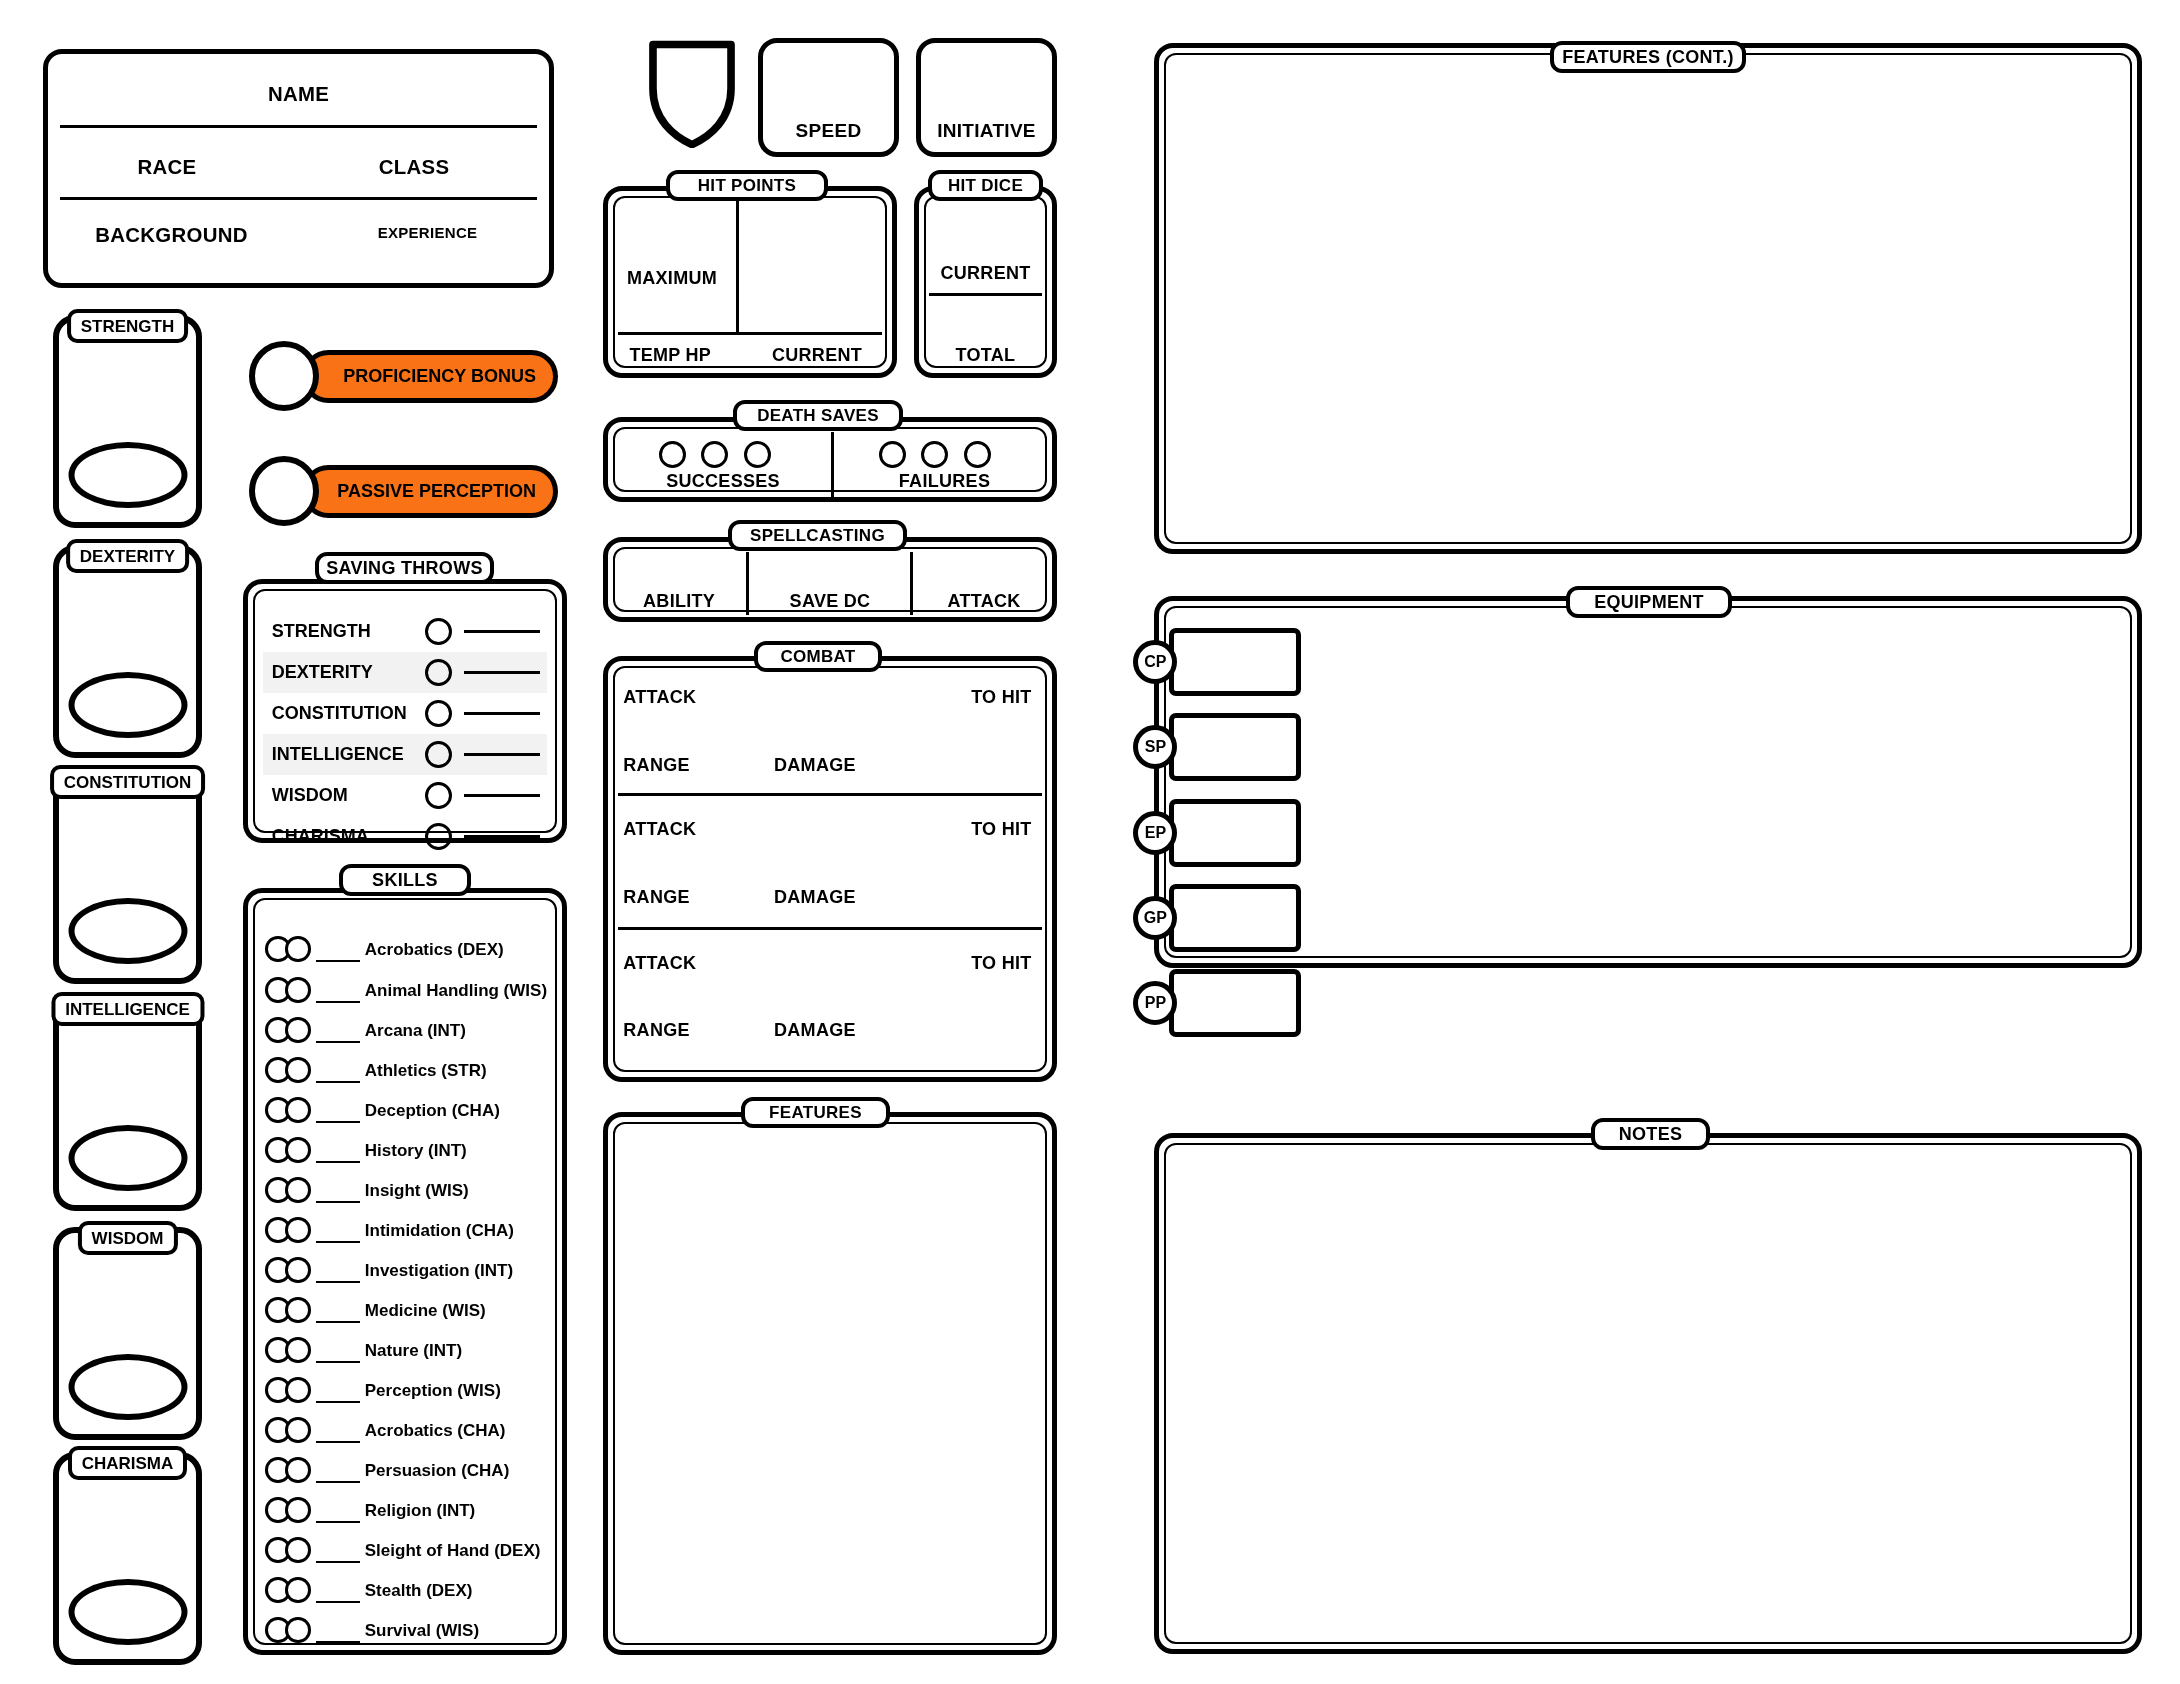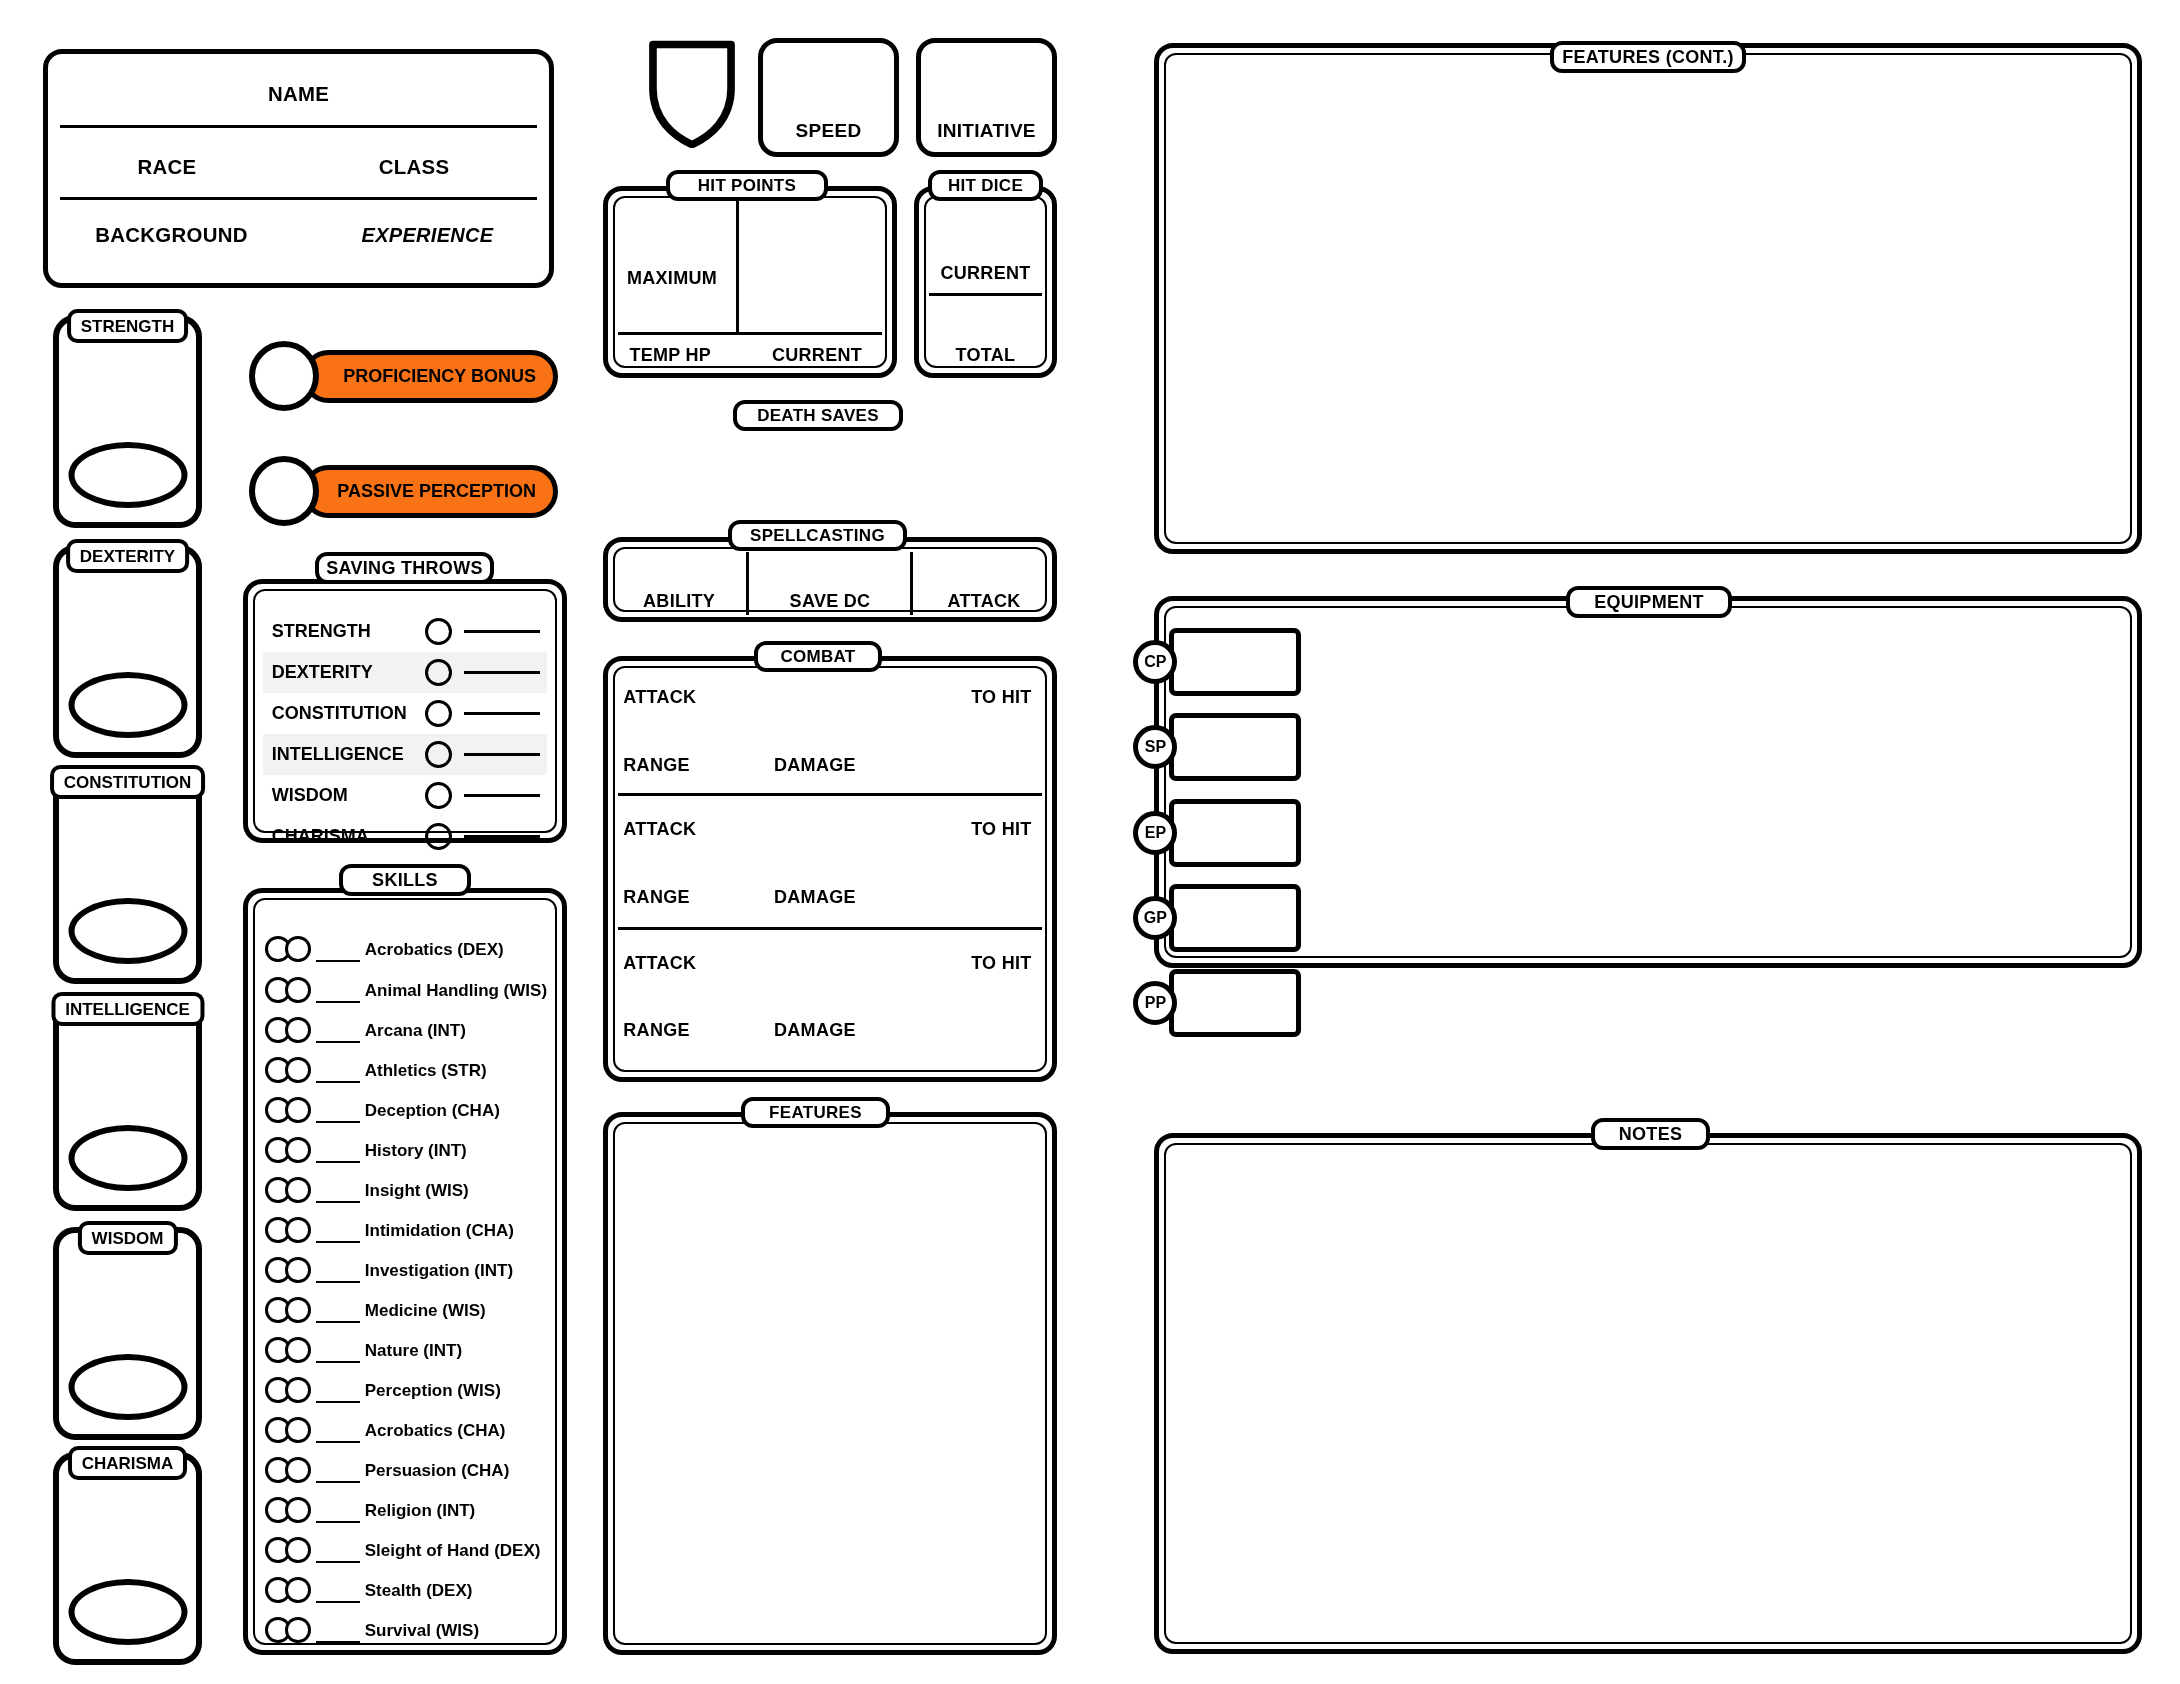--- a/index.html
+++ b/index.html
@@ -194,21 +194,21 @@
 
 <div class="sheet">
 
   <div class="box" id="charbox">
     <div class="cap" style="left:0; right:0; top:29px; font-size:20.4px;">NAME</div>
     <div class="sub" style="top:71px;"></div>
     <div class="cap" style="left:34px; width:170px; top:102px; font-size:20.4px;">RACE</div>
     <div class="cap" style="left:281px; width:170px; top:102px; font-size:20.4px;">CLASS</div>
     <div class="sub" style="top:143px;"></div>
     <div class="cap" style="left:17px; width:213px; top:170px; font-size:20.4px;">BACKGROUND</div>
-    <div class="cap" style="left:273px; width:213px; top:170px; font-size:20px;font-style:italic;">EXPERIENCE</div>
+    <div class="cap" style="left:273px; width:213px; top:170px; font-size:15px;">EXPERIENCE</div>
   </div>
 
   <div class="ability" style="left:53px; top:315px;">
     <div class="name">STRENGTH</div>
     <div class="oval"></div>
   </div>
   <div class="ability" style="left:53px; top:545px;">
     <div class="name">DEXTERITY</div>
     <div class="oval"></div>
   </div>
@@ -444,20 +444,35 @@
   </div>
   <div class="label-tab" style="left:666px; top:170px; width:162px; height:31px; font-size:17px;">HIT POINTS</div>
 
   <div class="box inner-outline" style="left:914px; top:186px; width:143px; height:192px;">
     <div class="hline" style="left:10.2px; top:102px; right:10.2px; height:3.4px;"></div>
     <div class="cap" style="left:0; right:0; top:72px; font-size:18px;">CURRENT</div>
     <div class="cap" style="left:0; right:0; bottom:6.8px; font-size:18px;">TOTAL</div>
   </div>
   <div class="label-tab" style="left:928px; top:170px; width:115px; height:31px; font-size:17px;">HIT DICE</div>
 
+  <div class="box inner-outline" style="left:603px; top:417px; width:454px; height:85px;">
+    <div class="hline" style="left:223px; top:10.2px; width:3.4px; height:65px;"></div>
+    <div style="position:absolute; left:51px; top:19px; display:flex; gap:15.3px;">
+      <span class="ds-circ"></span>
+      <span class="ds-circ"></span>
+      <span class="ds-circ"></span>
+    </div>
+    <div class="cap" style="left:8.5px; width:213px; bottom:5.1px; font-size:18px;">SUCCESSES</div>
+    <div style="position:absolute; left:271px; top:19px; display:flex; gap:15.3px;">
+      <span class="ds-circ"></span>
+      <span class="ds-circ"></span>
+      <span class="ds-circ"></span>
+    </div>
+    <div class="cap" style="left:230px; width:213px; bottom:5.1px; font-size:18px;">FAILURES</div>
+  </div>
   <div class="label-tab" style="left:733px; top:400px; width:170px; height:31px; font-size:17px;">DEATH SAVES</div>
 
   <div class="box inner-outline" style="left:603px; top:537px; width:454px; height:85px;">
     <div class="hline" style="left:138px; top:10.2px; width:3.4px; height:63px;"></div>
     <div class="hline" style="left:302px; top:10.2px; width:3.4px; height:63px;"></div>
     <div class="cap" style="left:5.1px; width:132px; bottom:5.1px; font-size:18px;margin-top:44px;">ABILITY</div>
     <div class="cap" style="left:143px; width:158px; bottom:5.1px; font-size:18px;">SAVE DC</div>
     <div class="cap" style="left:308px; width:136px; bottom:5.1px; font-size:18px;">ATTACK</div>
   </div>
   <div class="label-tab" style="left:728px; top:520px; width:179px; height:31px; font-size:17px;">SPELLCASTING</div>

